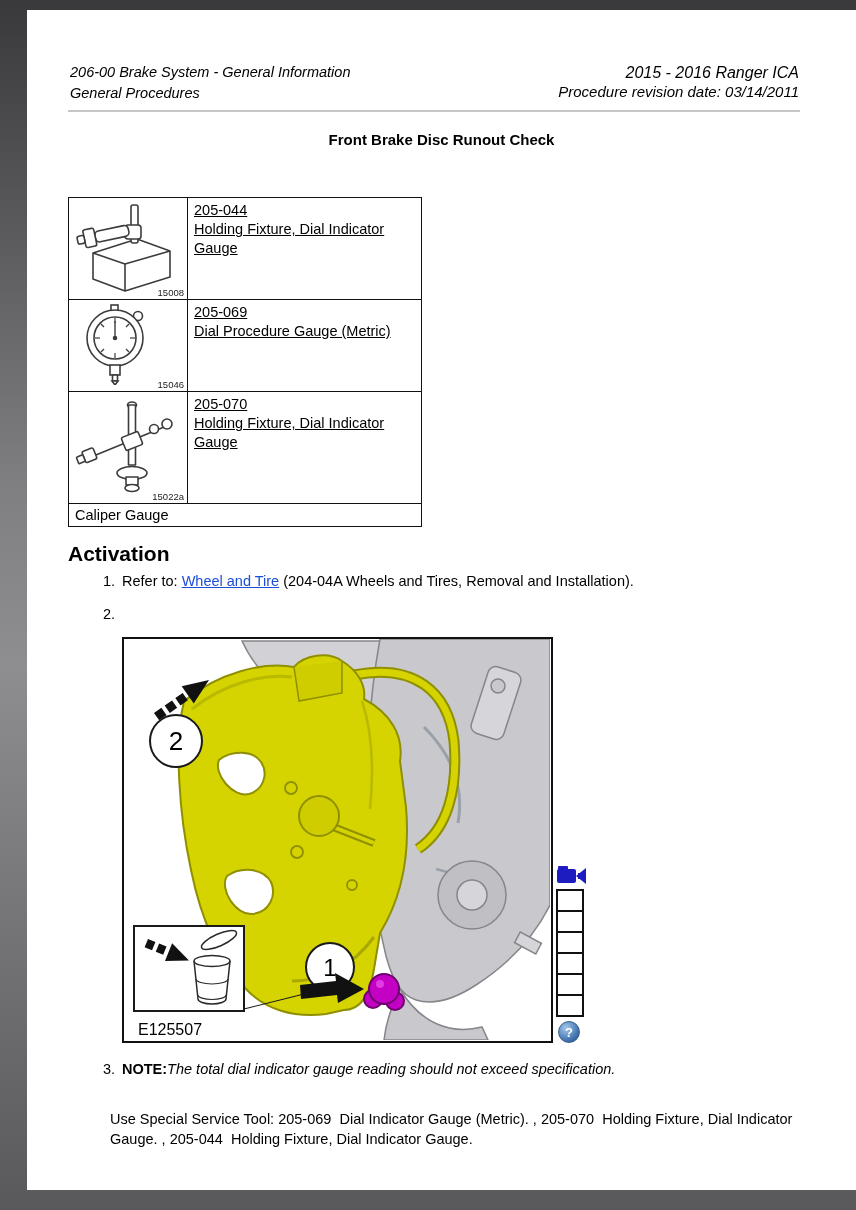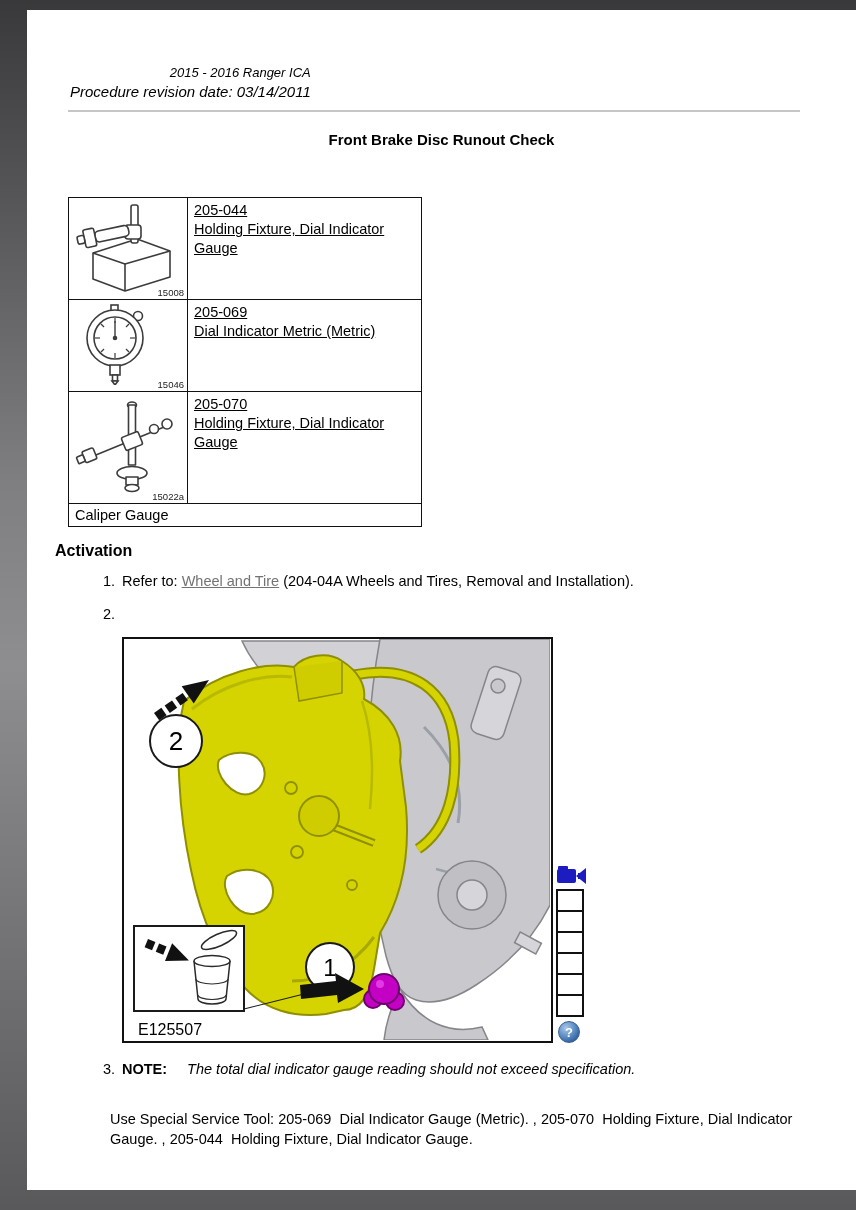--- a/index.html
+++ b/index.html
@@ -8,43 +8,43 @@
     font-family:"Liberation Sans", sans-serif;
     background:linear-gradient(180deg,#39393b 0%,#7f7f82 40%,#8e8e90 55%,#59595b 100%);
     position:relative; color:#000;
   }
   .page { position:absolute; left:27px; top:10px; width:829px; height:1180px; background:#fff; }
 
   
   .hdr { position:absolute; left:43px; right:57px; top:52px; display:flex; justify-content:space-between; }
   .hdr .l { font-style:italic; font-size:14.5px; line-height:21px; }
   .hdr .r { text-align:right; font-style:italic; }
-  .hdr .r .line1 { font-size:13px; line-height:21px; }
+  .hdr .r .line1 { font-size:16px; line-height:21px; }
   .hdr .r .line2 { font-size:15px; line-height:18px; }
   .rule { position:absolute; left:41px; right:56px; top:100px; border-top:2px solid #c6c6c6; }
 
   .title { position:absolute; left:0; top:121px; width:100%; text-align:center; font-weight:bold; font-size:15px; }
   .tools-heading { position:absolute; left:41px; top:155px; font-weight:bold; font-size:15px; }
 
   
   table.tools { position:absolute; left:41px; top:187px; width:354px; border-collapse:collapse; font-size:14.5px; }
   table.tools td { border:1.5px solid #111; vertical-align:top; padding:3px 6px; }
   td.toolimg { width:114px; position:relative; padding:2px; }
   .figlabel { position:absolute; right:3px; bottom:1px; font-size:9.5px; color:#222; }
   .toolcode, .toolname { line-height:19px;text-decoration:underline; }
   td.caliper-row { padding:2px 6px; font-size:14.5px; }
   .h96 { height:98px; } .h84 { height:86px; } .h110 { height:112px; }
 
-  .act-heading { position:absolute; left:28px; top:532px; font-weight:bold; font-size:16px;text-align:right; }
+  .act-heading { position:absolute; left:41px; top:532px; font-weight:bold; font-size:21px;text-align:right; }
   .step { position:absolute; left:68px; display:flex; font-size:14.5px; line-height:19px; }
   .step-num { width:20px; text-align:right; margin-right:7px; flex:none; }
   .s1 { top:562px; } .s2 { top:595px; } .s3 { top:1050px; }
-  a.doclink { color:#737373; text-decoration:underline; cursor:pointer; }
+  a.doclink { color:#1d4ed8; text-decoration:underline; cursor:pointer; }
   .note-label { font-weight:bold; }
-  .note-text { font-style:italic; margin-left:20px; }
+  .note-text { font-style:italic; margin-left:0; }
   .tools-paragraph { position:absolute; left:83px; top:1100px; width:700px; font-size:14.5px; line-height:19.5px; white-space:pre-wrap; }
 
   
   .figure-wrap { position:absolute; left:95px; top:627px; width:470px; height:412px; }
   .figure-frame { position:absolute; left:0; top:0; width:431px; height:406px; border:2.5px solid #111; background:#fff; }
   .figure-frame svg { display:block; }
 
   
   .video-btn { position:absolute; left:434px; top:228px; width:32px; height:22px; cursor:pointer; }
   .cellcol { position:absolute; left:434px; top:252px; }
@@ -54,20 +54,24 @@
     background:radial-gradient(circle at 35% 30%, #a9c6ec 0%, #5d8ec4 45%, #2f5d9c 80%, #234b80 100%);
     border:1px solid #3a618f; color:#fff; font-weight:bold; font-size:13px;
     display:flex; align-items:center; justify-content:center; cursor:pointer; }
 </style>
 </head>
 <body>
 
 <div class="page">
 
   <div class="hdr">
+    <div class="l">
+      <div>206-00 Brake System - General Information</div>
+      <div>General Procedures</div>
+    </div>
     <div class="r">
       <div class="line1">2015 - 2016 Ranger ICA</div>
       <div class="line2">Procedure revision date: 03/14/2011</div>
     </div>
   </div>
   <div class="rule"></div>
 
   <div class="title">Front Brake Disc Runout Check</div>
 
   <table class="tools">
@@ -117,21 +121,21 @@
             <circle cx="40" cy="35" r="1.5" fill="#3c3c3c"></circle>
             <rect x="35" y="62" width="10" height="10"></rect>
             <rect x="37.5" y="72" width="5" height="6"></rect>
             <polygon points="37,78 43,78 40,82"></polygon>
           </g>
         </svg>
         <span class="figlabel">15046</span>
       </td>
       <td>
         <div class="toolcode">205-069</div>
-        <div class="toolname">Dial Indicator Metric (Metric)</div>
+        <div class="toolname">Dial Procedure Gauge (Metric)</div>
       </td>
     </tr>
     <tr>
       <td class="toolimg h110">
         <svg width="106" height="100" viewBox="0 0 106 100">
           <g fill="#fff" stroke="#3c3c3c" stroke-width="1.6" stroke-linejoin="round">
             <ellipse cx="57" cy="10" rx="4.5" ry="3"></ellipse>
             <rect x="53.5" y="10" width="7" height="60"></rect>
             <line x1="16" y1="62" x2="94" y2="30"></line>
             <g transform="rotate(-22 20 58)">

